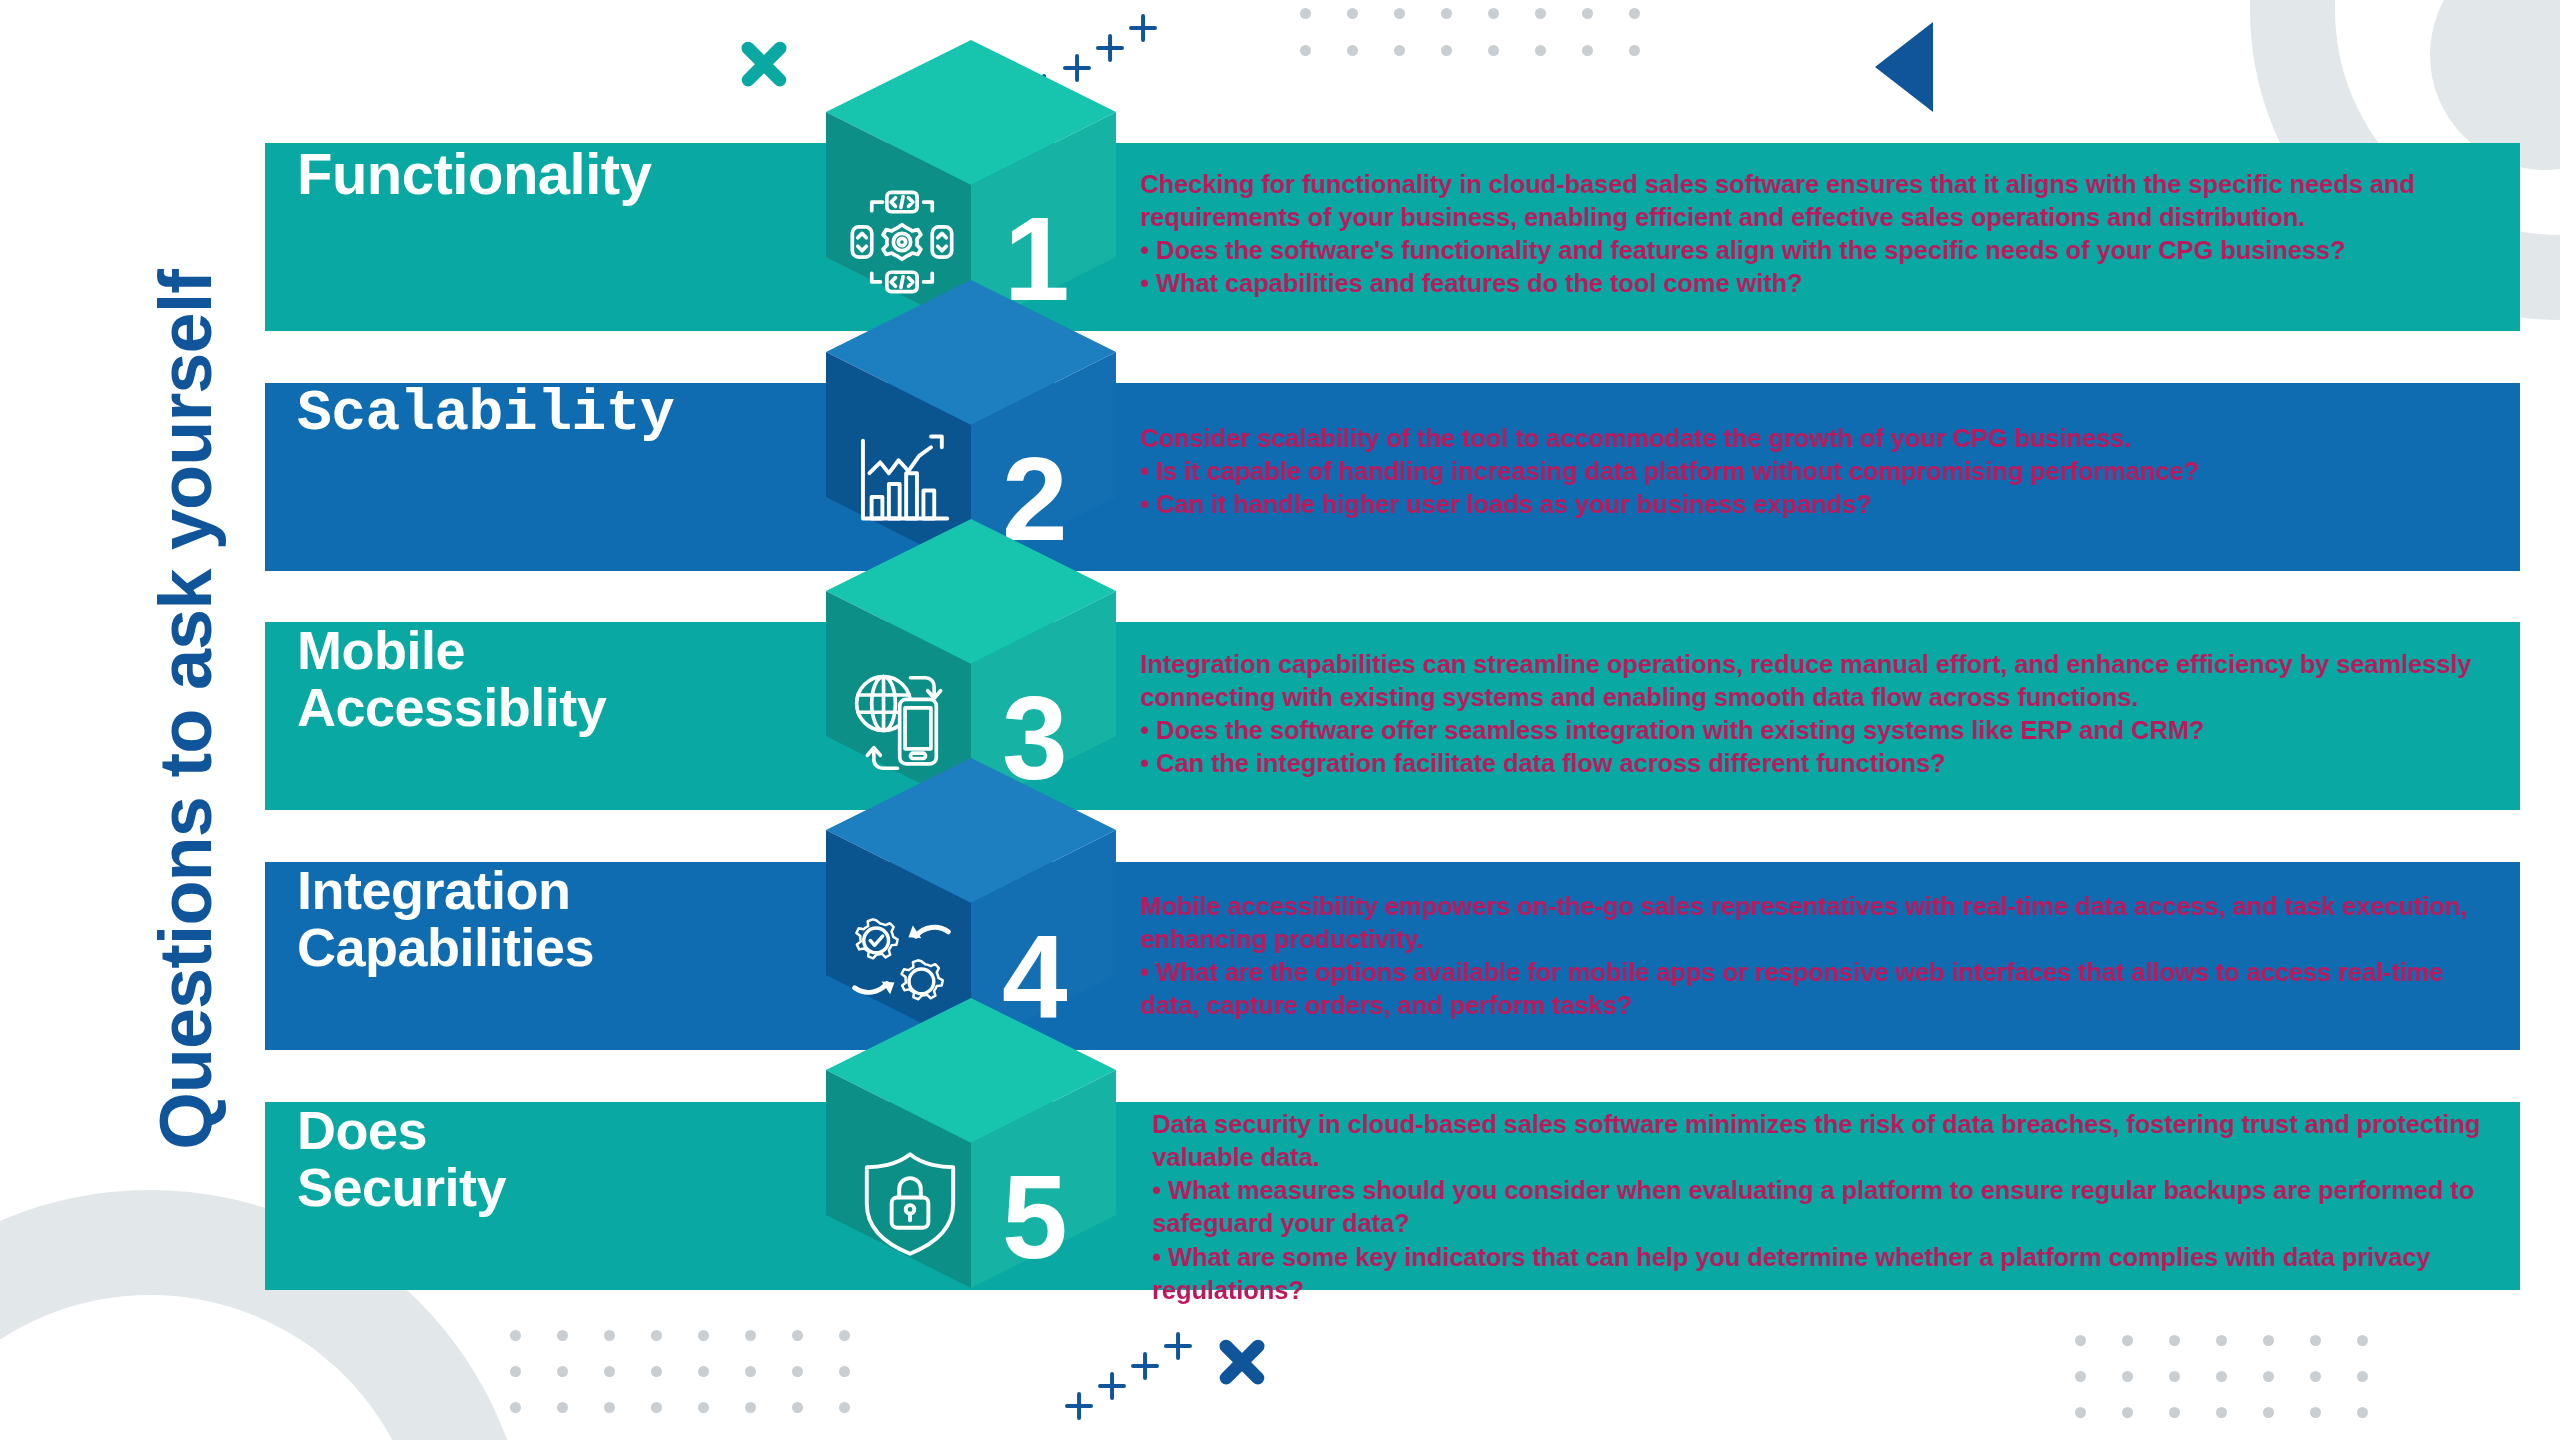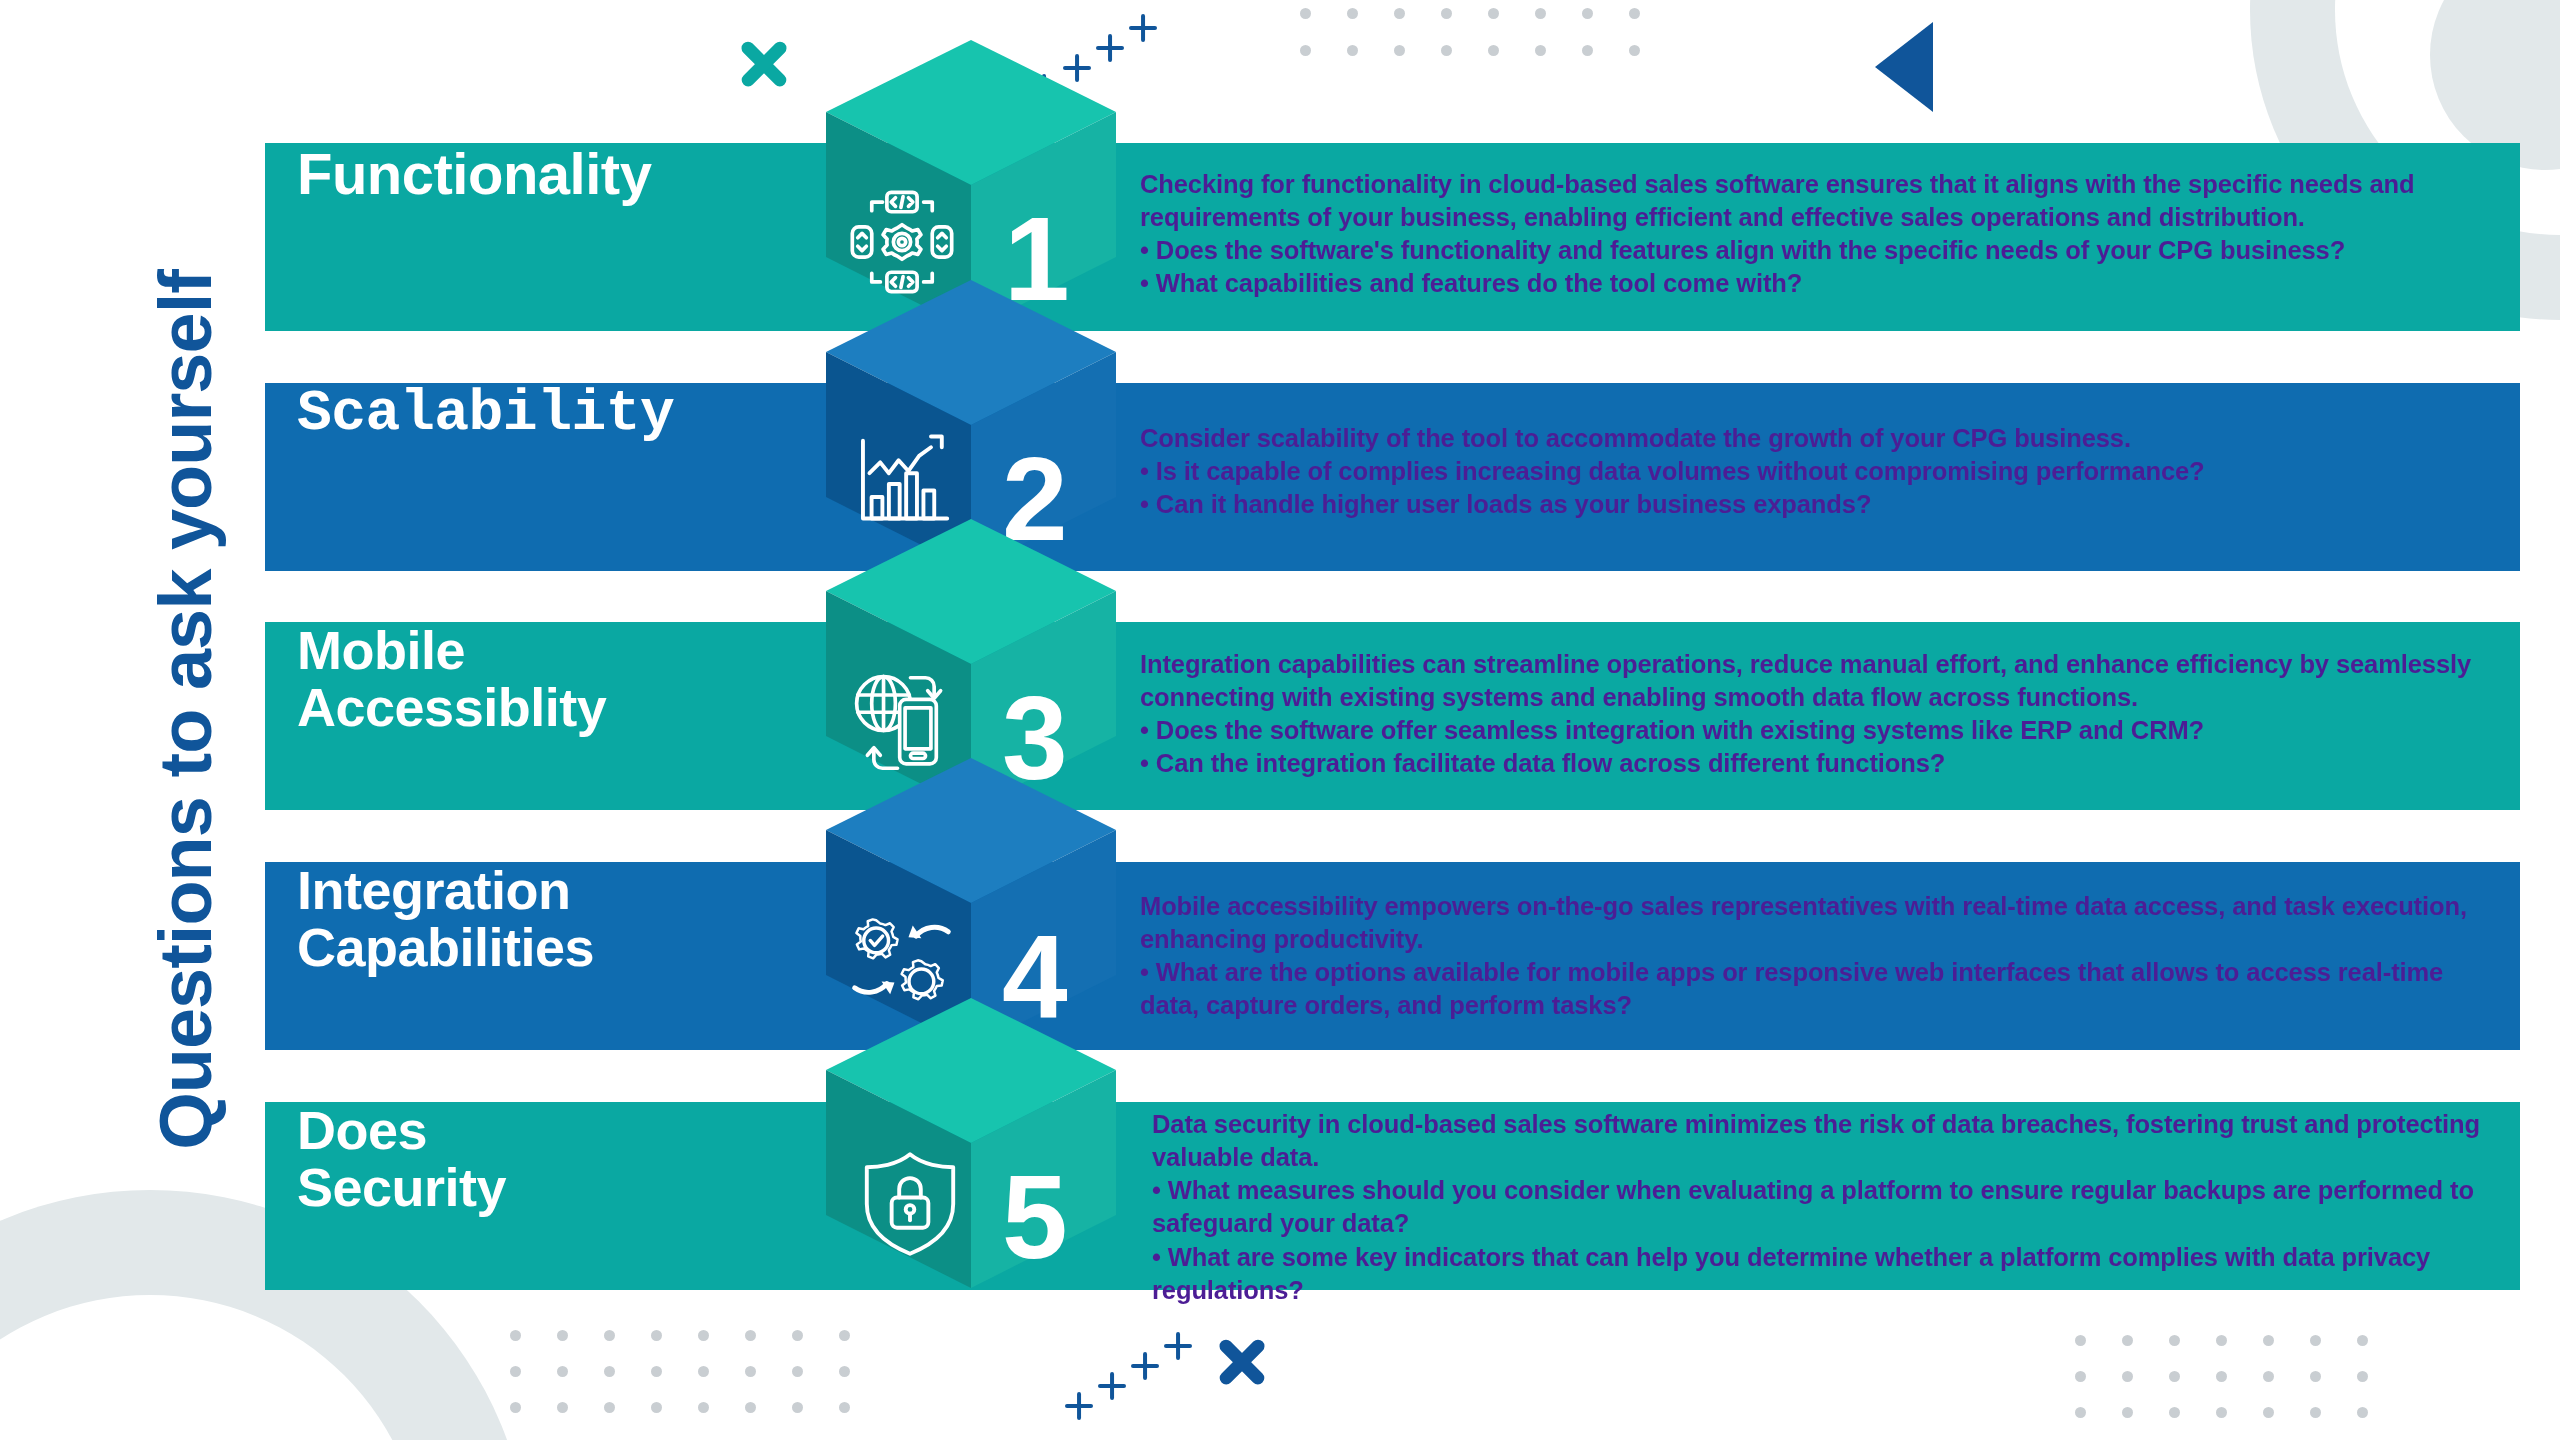--- a/index.html
+++ b/index.html
@@ -39,21 +39,21 @@
   
   .row{position:absolute;left:0;right:0;}
   .band-left{position:absolute;height:100%;display:flex;align-items:flex-start;}
   .band-right{position:absolute;height:100%;}
 
   .row-title{
     color:#ffffff;font-weight:700;letter-spacing:-0.5px;
     line-height:1.06;padding-left:32px;white-space:pre-line;
   }
   .row-body{
-    position:absolute;color:#4c1d95;font-weight:700;
+    position:absolute;color:#be185d;font-weight:700;
     line-height:1.30;white-space:pre-line;letter-spacing:-0.1px;
   }
 
   
   .cube{position:absolute;}
   .cube .face{position:absolute;left:0;top:0;}
   .cube .num{
     position:absolute;color:#ffffff;font-weight:800;
     line-height:1;letter-spacing:-3px;
   }
@@ -357,21 +357,21 @@
       </svg>
     </div>
     <div class="num" style="left:176px;top:160px;font-size:118px;">5</div>
   </div>
 
   <div class="row-body" style="left:1140px;width:1360px;top:168px;font-size:25.5px;">Checking for functionality in cloud-based sales software ensures that it aligns with the specific needs and requirements of your business, enabling efficient and effective sales operations and distribution.
 • Does the software's functionality and features align with the specific needs of your CPG business?
 • What capabilities and features do the tool come with?</div>
 
   <div class="row-body" style="left:1140px;width:1360px;top:422px;font-size:25.5px;">Consider scalability of the tool to accommodate the growth of your CPG business.
-• Is it capable of complies increasing data volumes without compromising performance?
+• Is it capable of handling increasing data platform without compromising performance?
 • Can it handle higher user loads as your business expands?</div>
 
   <div class="row-body" style="left:1140px;width:1360px;top:890px;font-size:25.5px;">Mobile accessibility empowers on-the-go sales representatives with real-time data access, and task execution, enhancing productivity.
 • What are the options available for mobile apps or responsive web interfaces that allows to access real-time data, capture orders, and perform tasks?</div>
 
   <div class="row-body" style="left:1140px;width:1360px;top:648px;font-size:25.5px;">Integration capabilities can streamline operations, reduce manual effort, and enhance efficiency by seamlessly connecting with existing systems and enabling smooth data flow across functions.
 • Does the software offer seamless integration with existing systems like ERP and CRM?
 • Can the integration facilitate data flow across different functions?</div>
 
   <div class="row-body" style="left:1152px;width:1345px;top:1108px;font-size:25.5px;">Data security in cloud-based sales software minimizes the risk of data breaches, fostering trust and protecting valuable data.

